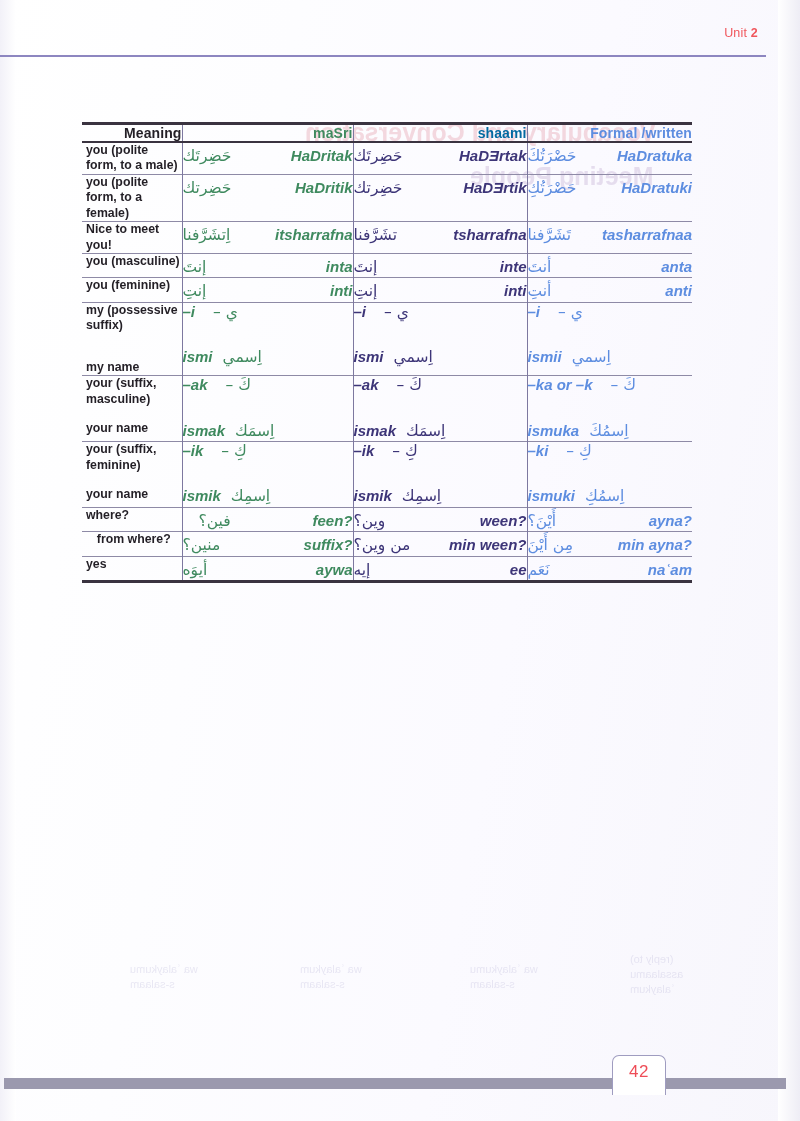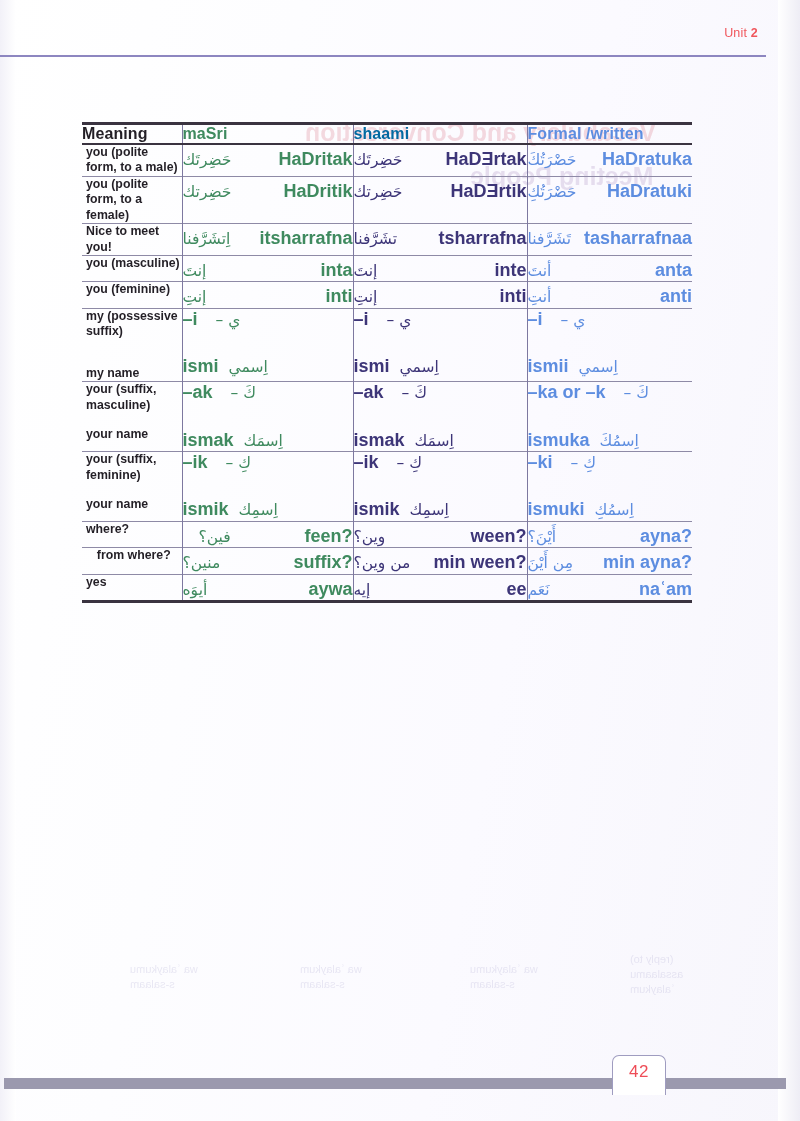--- a/index.html
+++ b/index.html
@@ -110,23 +110,23 @@
   }
 
   
   .rule-heavy {
     height: 2.6px;
     background: #3a3340;
   }
 
   thead th {
     padding: 9px 0 10px 10px;
-    font-size: 16px;
+    font-size: 14px;
     font-weight: 700;
-    text-align: left;
+    text-align: right;
     letter-spacing: .1px;
     border-radius: 6px;
   }
   thead th.col-sep, tbody td.col-sep {
     border-left: 1.2px solid #7d78a0;
     margin-top: 32px;
   }
 
   th.h-meaning { color:#231f26; padding-left: 4px;}
   th.h-masri   { color:#3f8a5f; }
@@ -152,23 +152,24 @@
 
   
   .pair {
     display: flex;
     justify-content: space-between;
     align-items: baseline;
     gap: 8px;
   }
   .pair + .pair { margin-top: 9px; }
   .rom {
-    font-size: 18px;
+    font-size: 15px;
     font-weight: 700;
     white-space: nowrap;
+    font-style: italic;
   }
   td.masri .rom  { font-weight: 600; }
   .ara {
     direction: rtl;
     font-family: "DejaVu Sans", "Liberation Sans", sans-serif;
     font-size: 15.5px;
     white-space: nowrap;
     line-height: 1.25;
   }
   

